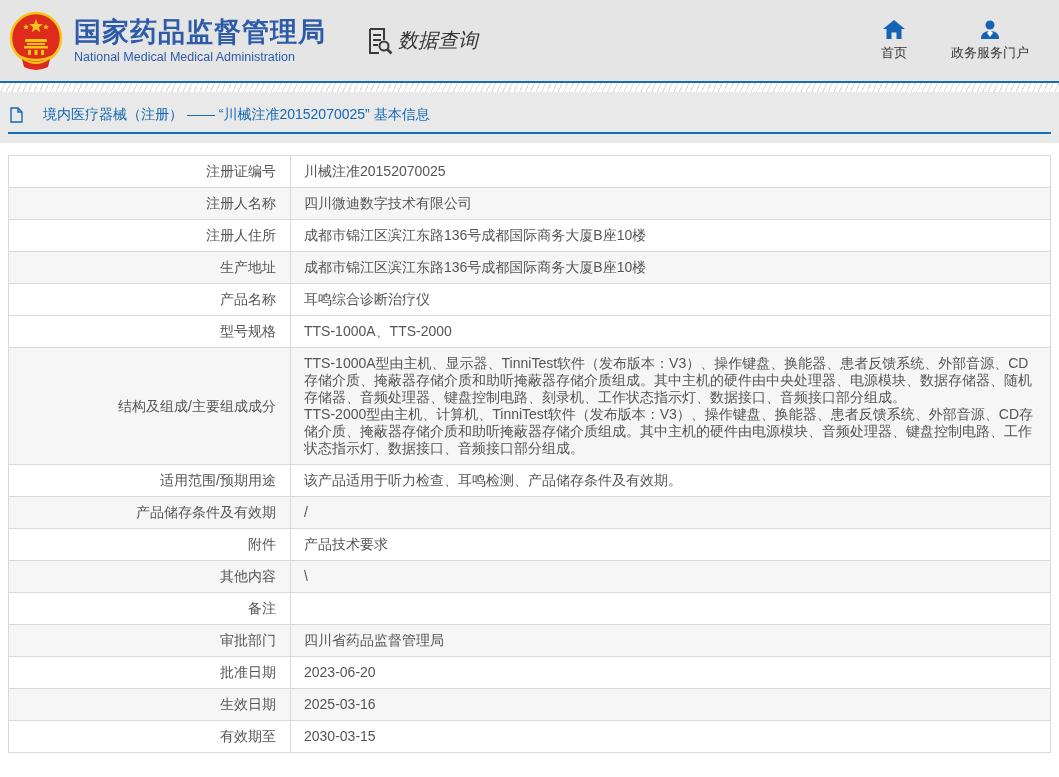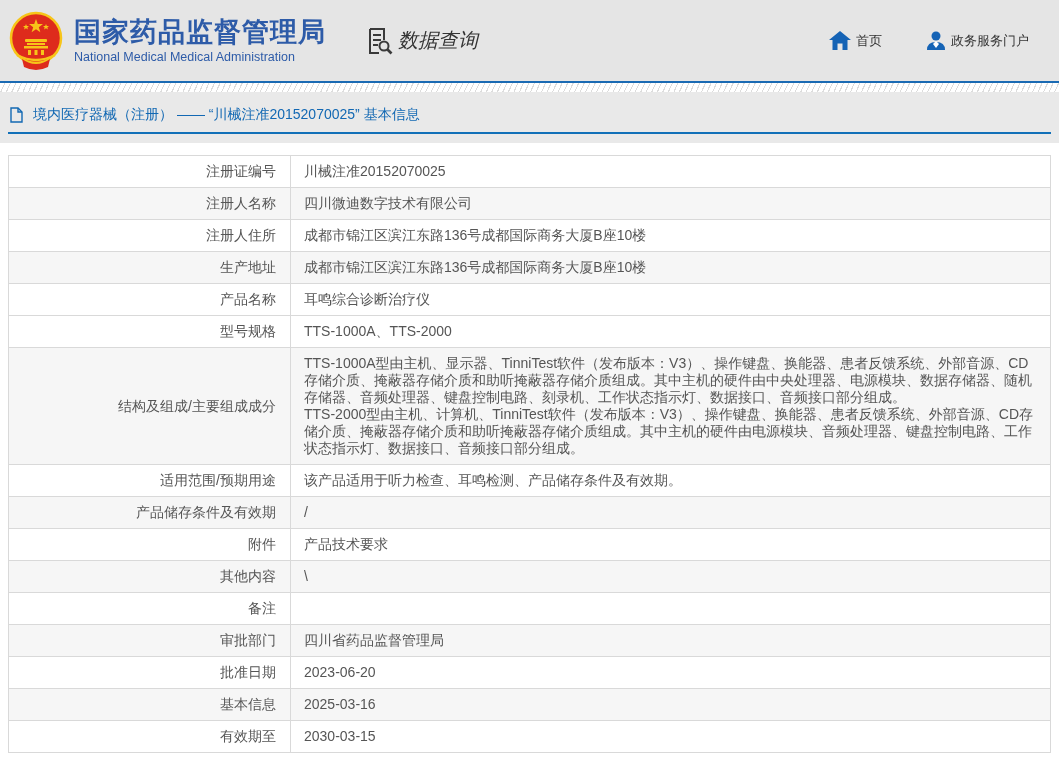--- a/index.html
+++ b/index.html
@@ -8,30 +8,30 @@
 
   
   .header { height:81px; display:flex; align-items:center; padding-left:8px; background:#e5e5e5; }
   .logo { display:flex; align-items:center; cursor:pointer; }
   .logo-text { margin-left:10px; }
   .logo-title { font-size:27px; font-weight:bold; color:#2d5ba8; letter-spacing:1px; line-height:30px; }
   .logo-sub { font-size:12.5px; color:#2d5ba8; margin-top:3px; }
   .data-query { display:flex; align-items:center; margin-left:40px; gap:5px; cursor:pointer; }
   .data-query-label { font-size:20px; color:#333;font-style:italic; }
   .nav-right { margin-left:auto; display:flex; gap:44px; padding-right:30px; }
-  .nav-item { display:flex; flex-direction:row; align-items:center; gap:5px; cursor:pointer; }
+  .nav-item { display:flex; flex-direction:column; align-items:center; gap:5px; cursor:pointer; }
   .nav-item-label { font-size:13px; color:#333; white-space:nowrap; }
 
   .blue-line { height:2px; background:#1a6ab3; }
   .hatch-strip { height:9px; background:repeating-linear-gradient(115deg,#ffffff 0px,#ffffff 4px,#dcdcdc 4px,#dcdcdc 5px); }
 
   
   .crumb-bar { background:#e9e9e9; padding:0 8px 9px 8px; }
   .crumb-inner { border-bottom:2px solid #1170b8; padding:14px 2px 8px 2px;
-    display:flex; align-items:center; gap:10px; }
+    display:flex; align-items:center; gap:20px; }
   .crumb-text { font-size:14px; color:#1268b3; cursor:pointer; }
 
   .gap-strip { height:12px; background:#fff; }
 
   
   table.info { width:calc(100% - 16px); margin:0 8px; border-collapse:collapse;
     font-size:14px; color:#555; table-layout:fixed; }
   table.info td { border:1px solid #d9d9d9; vertical-align:middle; line-height:17px; }
   td.lbl { width:282px; text-align:right; padding:7px 14px 7px 8px; }
   td.val { padding:7px 12px 7px 13px; }
@@ -173,21 +173,21 @@
     </tr>
     <tr class="alt">
       <td class="lbl">审批部门</td>
       <td class="val">四川省药品监督管理局</td>
     </tr>
     <tr>
       <td class="lbl">批准日期</td>
       <td class="val">2023-06-20</td>
     </tr>
     <tr class="alt">
-      <td class="lbl">基本信息</td>
+      <td class="lbl">生效日期</td>
       <td class="val">2025-03-16</td>
     </tr>
     <tr>
       <td class="lbl">有效期至</td>
       <td class="val">2030-03-15</td>
     </tr>
   </tbody>
 </table>
 
 </body></html>

